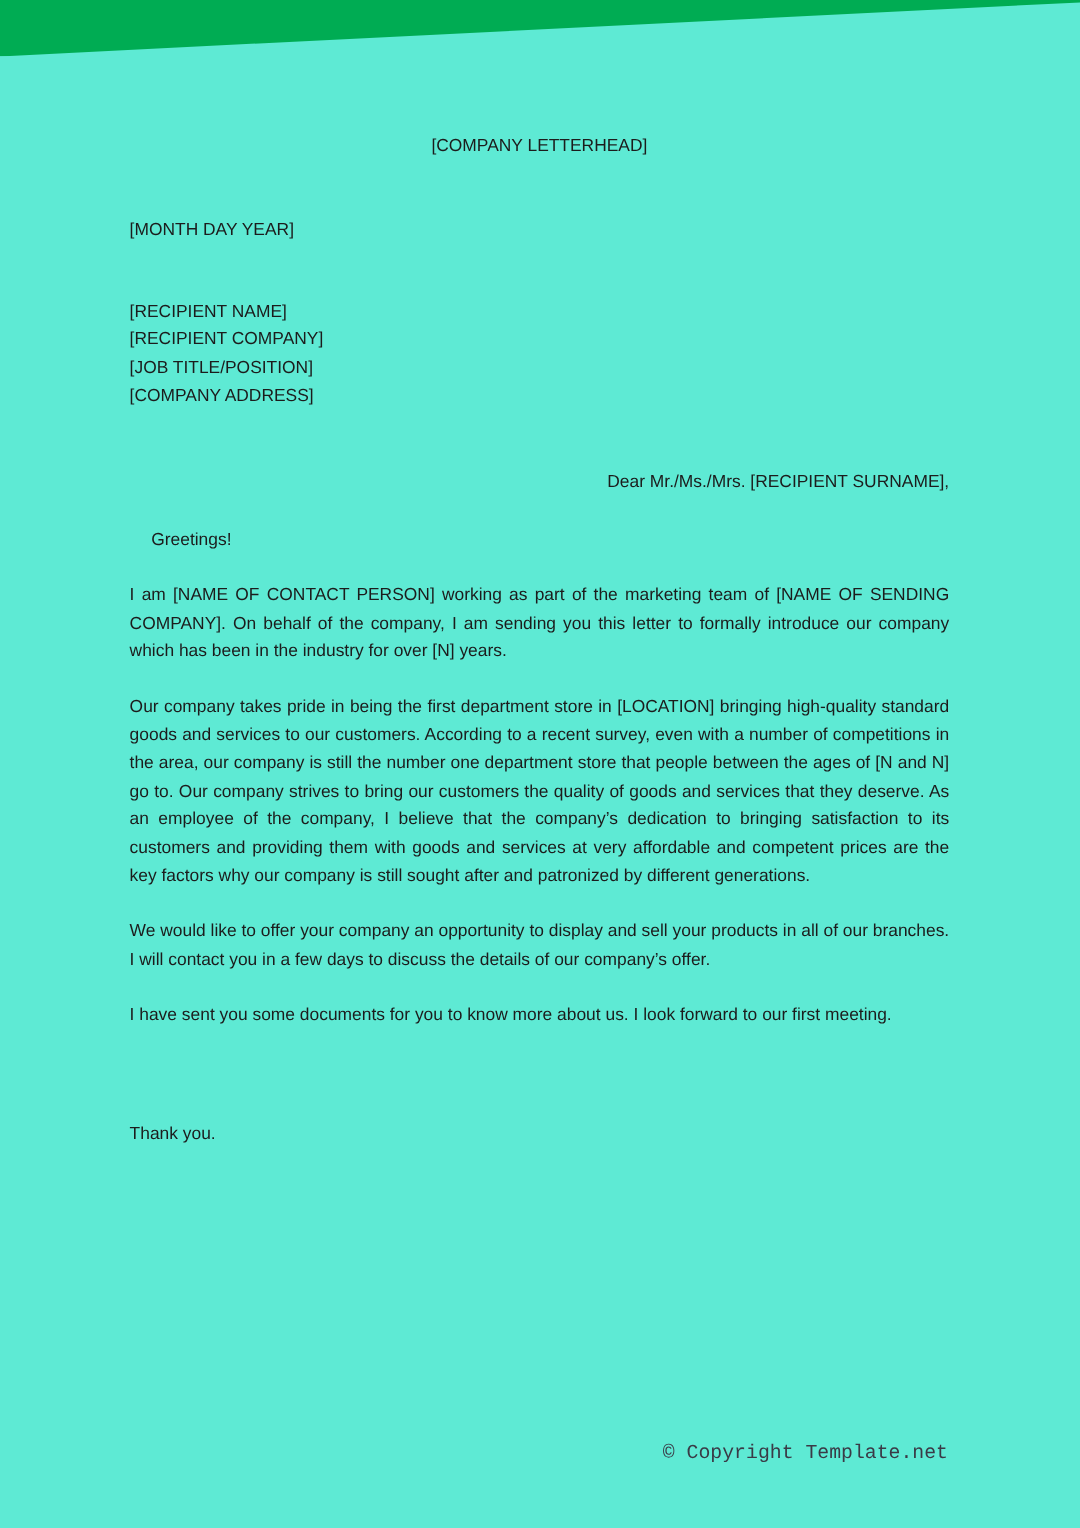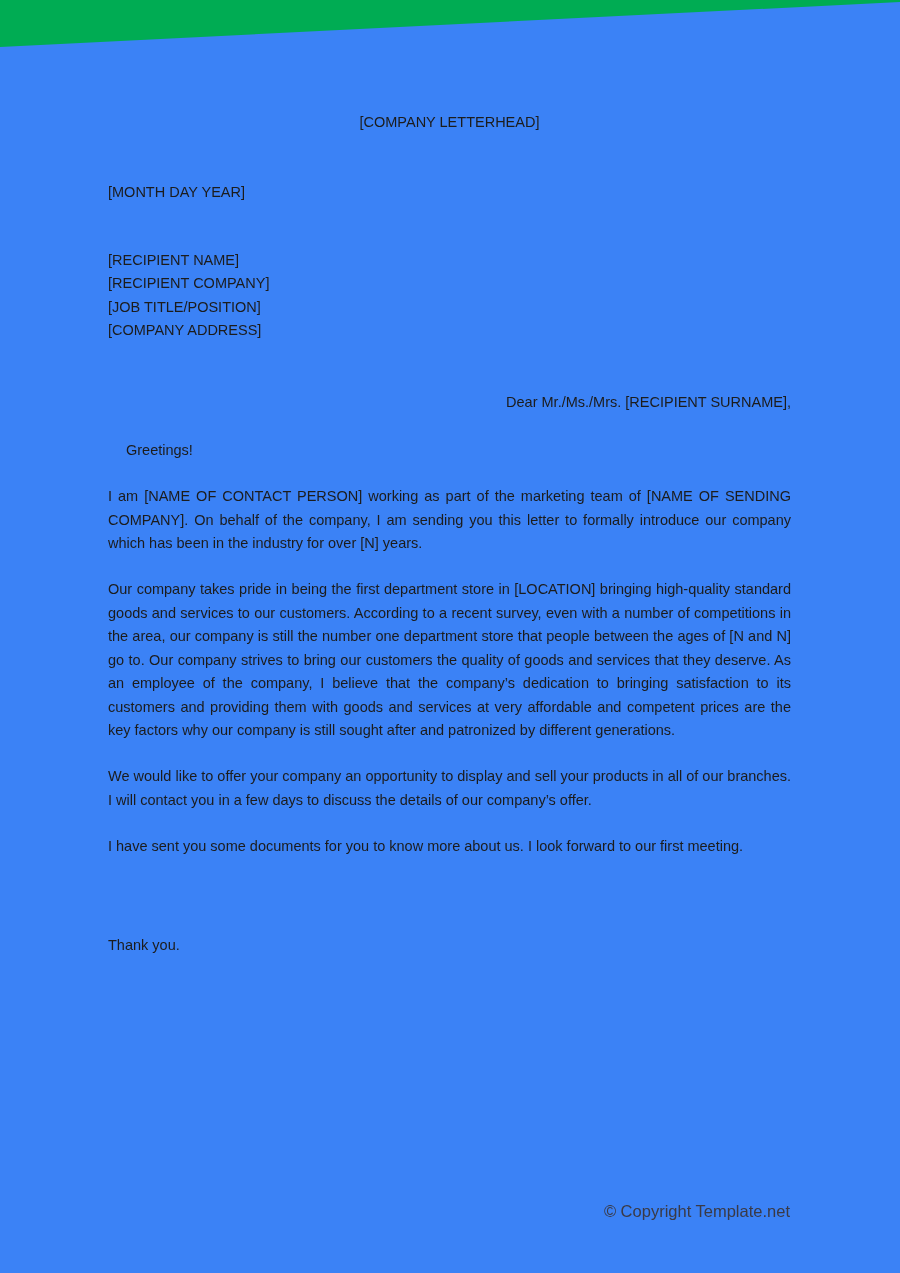--- a/index.html
+++ b/index.html
@@ -54,30 +54,30 @@
     text-align: justify;
     text-justify: inter-word;
   }
   .closing {
     margin-top: 75px;
   }
   .footer {
     position: absolute;
     top: 1199px;
     right: 110px;
-    font-family: Liberation Sans, sans-serif;
+    font-family: Liberation Mono, monospace;
     font-size: 16.5px;
     line-height: 24px;
     margin-left: 20px;
   }
 </style>
 </head>
 <body>
 
-<div class="page" style="background: #3b82f6;">
+<div class="page" style="background: #5eead4;">
 
   <div class="banner" style="background: rgb(0, 172, 83);"></div>
 
   <div class="content" style="color: rgb(28, 28, 28);">
 
     <div class="letterhead">[COMPANY LETTERHEAD]</div>
 
     <div class="date-line">[MONTH DAY YEAR]</div>
 
     <div class="recipient-block">

